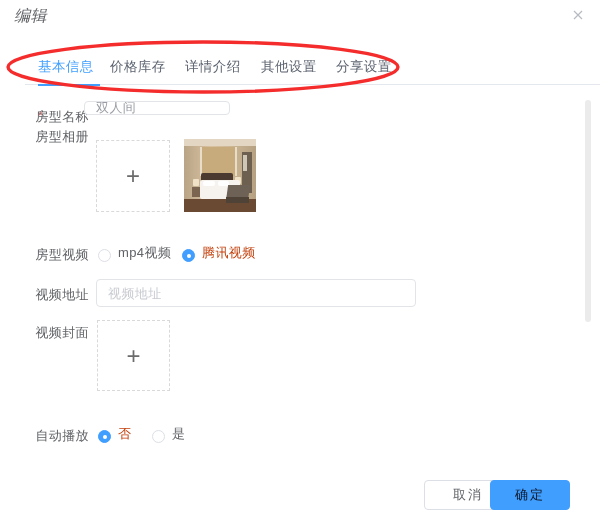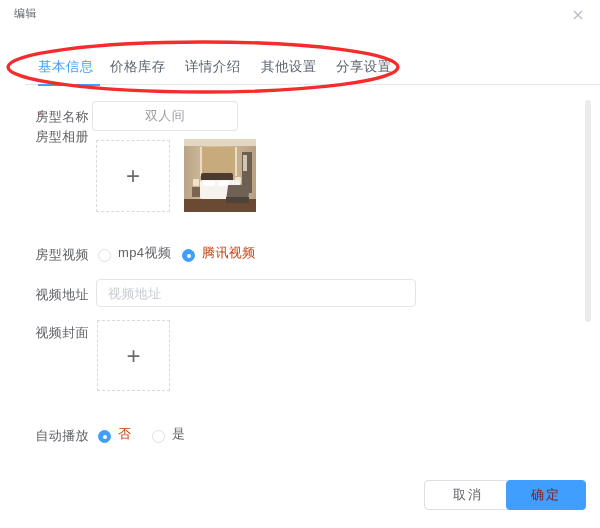--- a/index.html
+++ b/index.html
@@ -28,23 +28,24 @@
   .dialog-header {
     position: absolute;
     left: 0; top: 0;
     width: 600px;
     height: 42px;
   }
   .dialog-title {
     position: absolute;
     left: 14px;
     top: 6px;
-    font-size: 11px;
+    font-size: 16px;
     color: #606266;
     letter-spacing: 0.5px;
+    font-style: italic;
   }
   .close-btn {
     position: absolute;
     right: 14px;
     top: 7px;
     width: 16px;
     height: 16px;
     cursor: pointer;
     color: #c0c4cc;
     font-size: 13px;
@@ -246,26 +247,26 @@
   }
   .btn-cancel {
     left: 424px;
     top: 14px;
     width: 88px;
     border: 1px solid #dcdfe6;
     background: #fff;
     color: #606266;
   }
   .btn-confirm {
-    left: 506px;
+    left: 490px;
     top: 14px;
     width: 80px;
     border: 1px solid #409eff;
     background: #409eff;
-    color: #7f1d1d;
+    color: #0f172a;
   }
 
   
   .annotation {
     position: absolute;
     left: 0;
     top: 0;
     width: 600px;
     height: 528px;
     pointer-events: none;
@@ -295,21 +296,21 @@
     <div class="tab-active-bar"></div>
   </div>
 
   <div class="dialog-body">
 
     <div class="scroll-track"></div>
 
     <div class="form-row">
       <div class="req-star" style="left:38px; top:23px;">*</div>
       <div class="form-label" style="left:17px; top:22px;">房型名称</div>
-      <input class="text-input" style="left: 92px; top: 15px; width: 146px; height: 30px; text-align: center;" value="双人间">
+      <input class="text-input" style="left: 84px; top: 15px; width: 146px; height: 14px;" value="双人间">
     </div>
 
     <div class="form-row">
       <div class="form-label" style="left:17px; top:42px;">房型相册</div>
       <div class="uploader" style="left:96px; top:54px; width:74px; height:72px;">
         <span class="plus">+</span>
       </div>
       <div class="thumb" style="left:184px; top:53px; width:72px; height:73px;">
         <div class="th-wallR"></div>
         <div class="th-ceil"></div>

